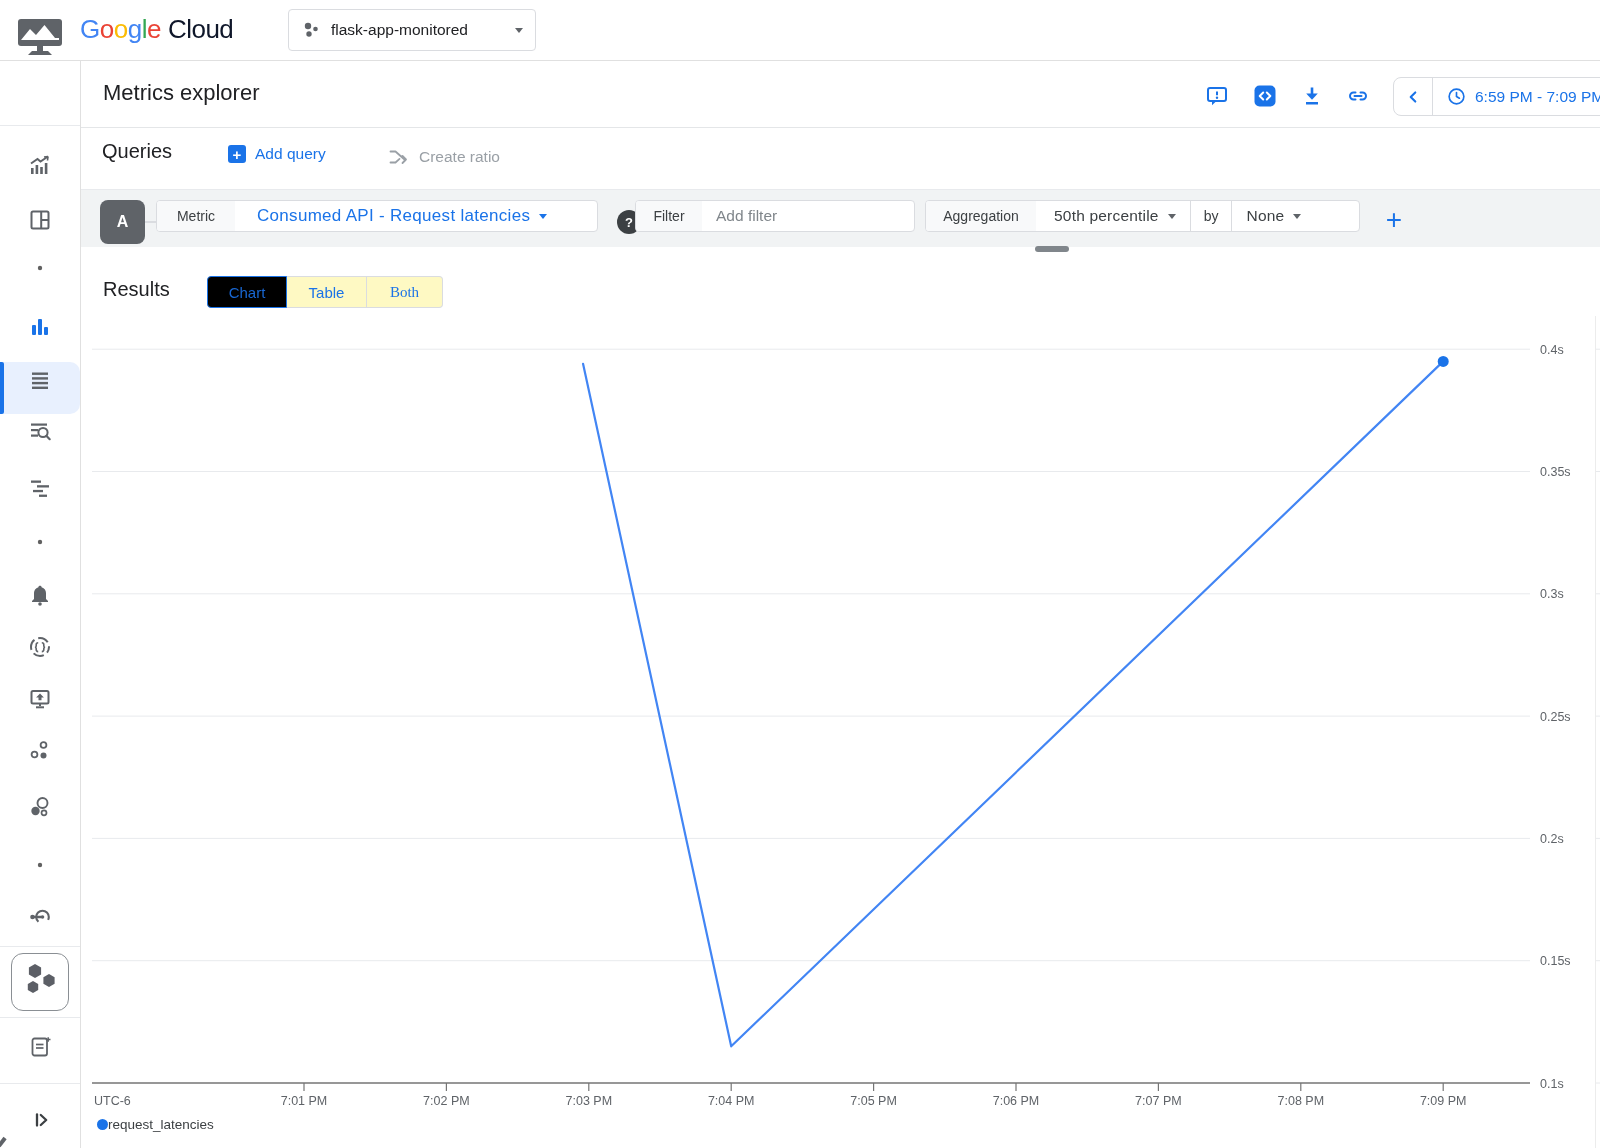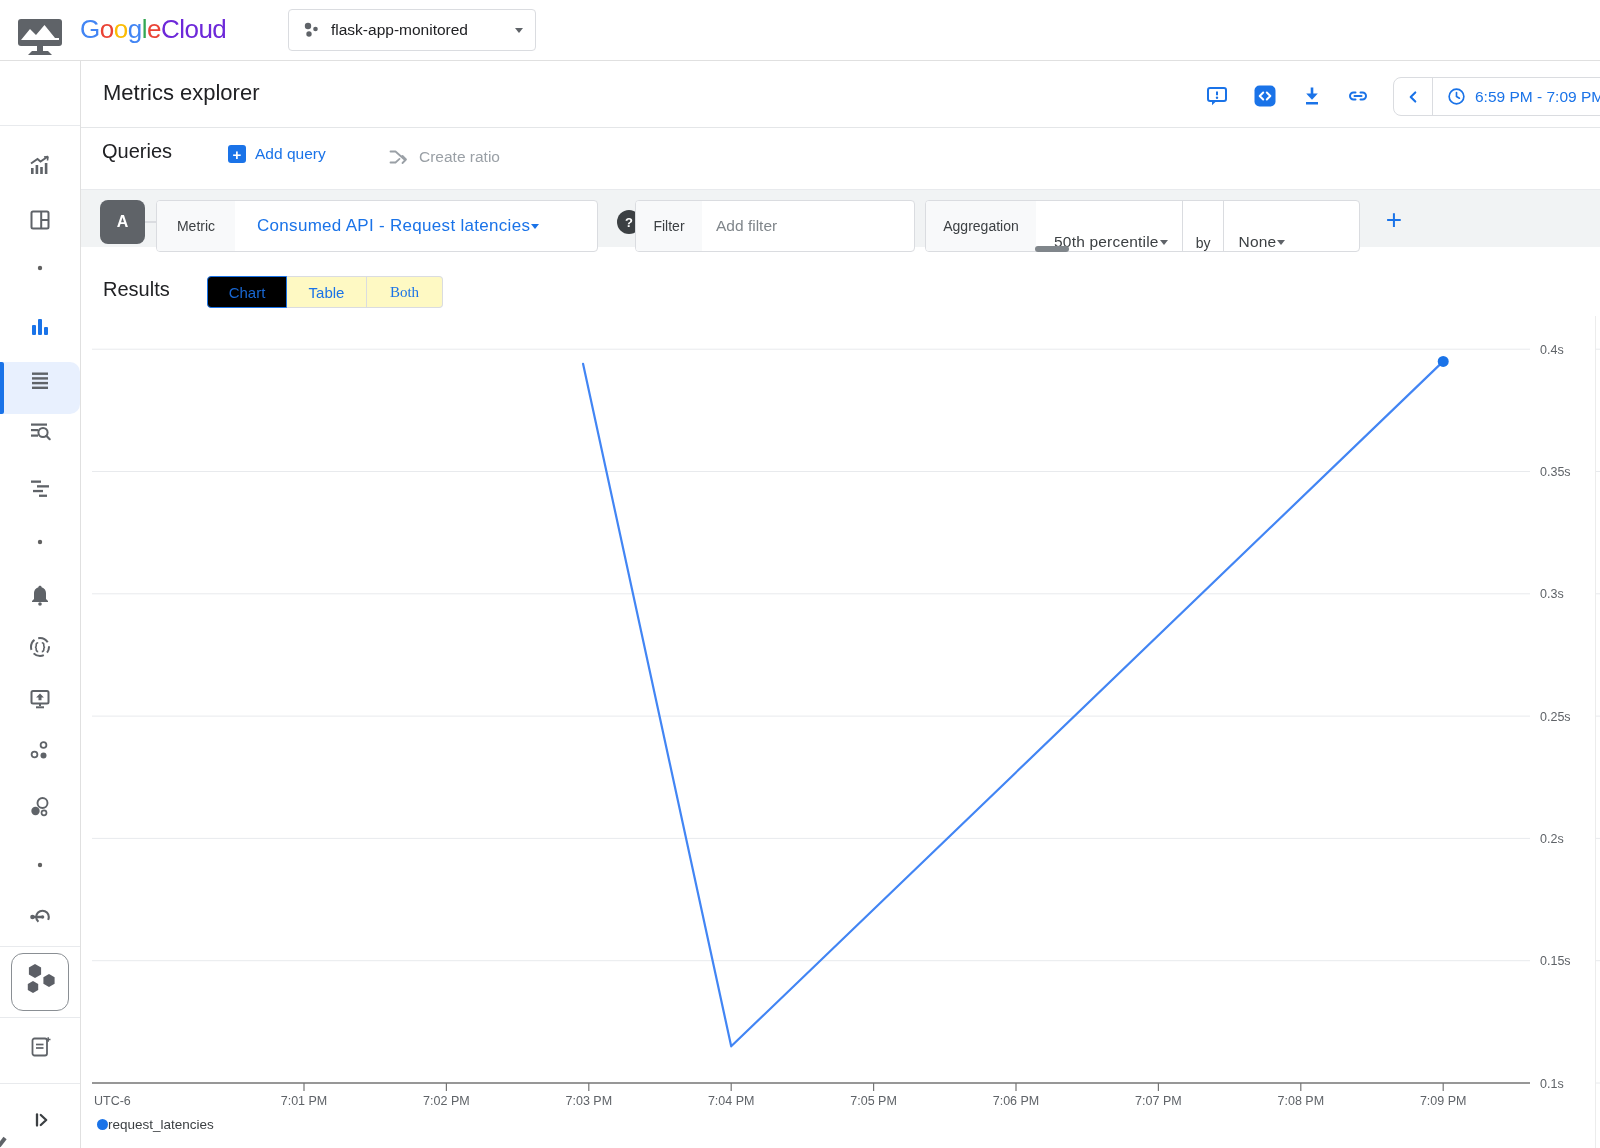--- a/index.html
+++ b/index.html
@@ -1,21 +1,21 @@
 <!DOCTYPE html>
 <html><head>
 <meta charset="utf-8">
 <style>
   html,body{margin:0;padding:0;width:1600px;height:1148px;overflow:hidden;background:#fff;
     font-family:"Liberation Sans","DejaVu Sans",sans-serif;color:#202124;}
   
   #topbar{position:absolute;left:0;top:0;width:1600px;height:60px;background:#fff;border-bottom:1px solid #e0e0e0;}
   .bar{position:absolute;left:0;width:26px;height:3px;background:#5f6368;border-radius:1px;}
   #logo{position:absolute;left:80px;top:14px;font-size:26px;letter-spacing:-0.5px;font-weight:500;}
-  #logo .cl{color:#6d28d9;font-weight:400;}
+  #logo .cl{color:#0f172a;font-weight:400;margin-left:7px;}
   .c0,.c3{color:#4285F4}.c1,.c5{color:#EA4335}.c2{color:#FBBC05}.c4{color:#34A853}
   #project{position:absolute;left:288px;top:9px;width:248px;height:42px;border:1px solid #dadce0;border-radius:4px;
     display:flex;align-items:center;gap:10px;padding:0 12px;box-sizing:border-box;cursor:pointer;}
   #project .lbl{font-size:15.5px;font-weight:500;color:#202124;flex:1;}
   .caret{width:0;height:0;border-left:4.5px solid transparent;border-right:4.5px solid transparent;border-top:5.5px solid #5f6368;}
   #search{position:absolute;left:625px;top:9px;width:915px;height:42px;border:1px solid #dadce0;border-radius:4px;
     display:flex;align-items:stretch;box-sizing:border-box;background:#fff;}
   #search input{flex:1;border:none;outline:none;background:transparent;font-size:16px;color:#202124;
     padding:0 18px;font-family:inherit;}
   #search input::placeholder{color:#5f6368;opacity:1;}
@@ -43,30 +43,30 @@
   #addq .pb{width:18px;height:18px;background:#1a73e8;border-radius:3px;color:#fff;font-size:15px;font-weight:700;
     display:flex;align-items:center;justify-content:center;line-height:1;}
   #addq .t{color:#1a73e8;font-size:15.5px;font-weight:500;}
   #cratio{position:absolute;left:388px;top:145px;display:flex;align-items:center;gap:7px;}
   #cratio .t{color:#9aa0a6;font-size:15.5px;font-weight:500;}
   
   #band{position:absolute;left:81px;top:189px;width:1519px;height:57px;background:#f1f3f4;border-top:1px solid #e8eaed;}
   #qbadge{position:absolute;left:100px;top:200px;width:45px;height:44px;background:#5f6368;border-radius:8px;
     color:#fff;font-size:16px;font-weight:700;display:flex;align-items:center;justify-content:center;cursor:pointer;}
   #conn{position:absolute;left:145px;top:221px;width:11px;height:2px;background:#dadce0;}
-  .ctl{position:absolute;top:200px;height:52px;background:#fff;border:1px solid #dadce0;border-radius:4px;
+  .ctl{position:absolute;top:200px;height:32px;background:#fff;border:1px solid #dadce0;border-radius:4px;
     display:flex;align-items:center;box-sizing:border-box;overflow:hidden;}
   .ctl .seg{background:#f8f9fa;height:100%;display:flex;align-items:center;justify-content:center;
     font-size:14px;font-weight:500;color:#3c4043;flex:none;}
   .vline{width:1px;height:100%;background:#dadce0;flex:none;}
   #helpc{position:absolute;left:617px;top:210px;width:24px;height:24px;border-radius:50%;background:#3c4043;
     color:#fff;font-size:13px;font-weight:700;display:flex;align-items:center;justify-content:center;cursor:pointer;}
   #filterinput{border:none;outline:none;font-size:15.5px;padding:0 14px;width:180px;font-family:inherit;color:#202124;}
   #filterinput::placeholder{color:#80868b;opacity:1;}
-  .ddval{display:flex;align-items:center;gap:1px;padding:0 14px;font-size:15.5px;color:#3c4043;letter-spacing:.2px;cursor:pointer;}
+  .ddval{display:flex;align-items:center;gap:9px;padding:0 14px;font-size:15.5px;color:#3c4043;letter-spacing:.2px;cursor:pointer;}
   #plusmetric{position:absolute;left:1378px;top:204px;width:32px;height:32px;color:#1a73e8;font-size:28px;font-weight:400;
     display:flex;align-items:center;justify-content:center;cursor:pointer;}
   #dragpill{position:absolute;left:1035px;top:246px;width:34px;height:6px;border-radius:3px;background:#80868b;cursor:ns-resize;}
   
   #reshead{position:absolute;left:103px;top:278px;font-size:20px;}
   #tabs{position:absolute;left:207px;top:276px;display:flex;height:32px;}
   .tab{display:flex;align-items:center;justify-content:center;font-size:15px;font-weight:500;cursor:pointer;box-sizing:border-box;background:#fef9c3;color:#1a73e8;}
   .tab.sel{background:#000000;border:1px solid #1a73e8;border-radius:4px 0 0 4px;color:#1967d2;}
   .tab.mid{border-top:1px solid #dadce0;border-bottom:1px solid #dadce0;border-right:1px solid #dadce0;}
   .tab.end{border-top:1px solid #dadce0;border-bottom:1px solid #dadce0;border-right:1px solid #dadce0;border-radius:0 4px 4px 0;font-family:Liberation Serif, serif;}
@@ -268,21 +268,21 @@
   <div class="ddval" style="color:#1a73e8;font-size:17px;letter-spacing:.3px;padding-left:22px;">
     <span>Consumed API - Request latencies</span>
     <span class="caret" style="border-top-color:#1a73e8;"></span>
   </div>
 </div>
 <div id="helpc">?</div>
 <div class="ctl" style="left:635px;width:280px;">
   <div class="seg" style="width:66px;">Filter</div>
   <input id="filterinput" placeholder="Add filter" style="">
 </div>
-<div class="ctl" style="left:925px;width:435px;align-items:flex-end;">
+<div class="ctl" style="left:925px;width:435px;">
   <div class="seg" style="width:110px;">Aggregation</div>
   <div class="ddval" style="padding-left:18px;">
     <span>50th percentile</span>
     <span class="caret"></span>
   </div>
   <div class="vline"></div>
   <div style="padding:0 13px;font-size:14px;color:#3c4043;">by</div>
   <div class="vline"></div>
   <div class="ddval">
     <span>None</span>

